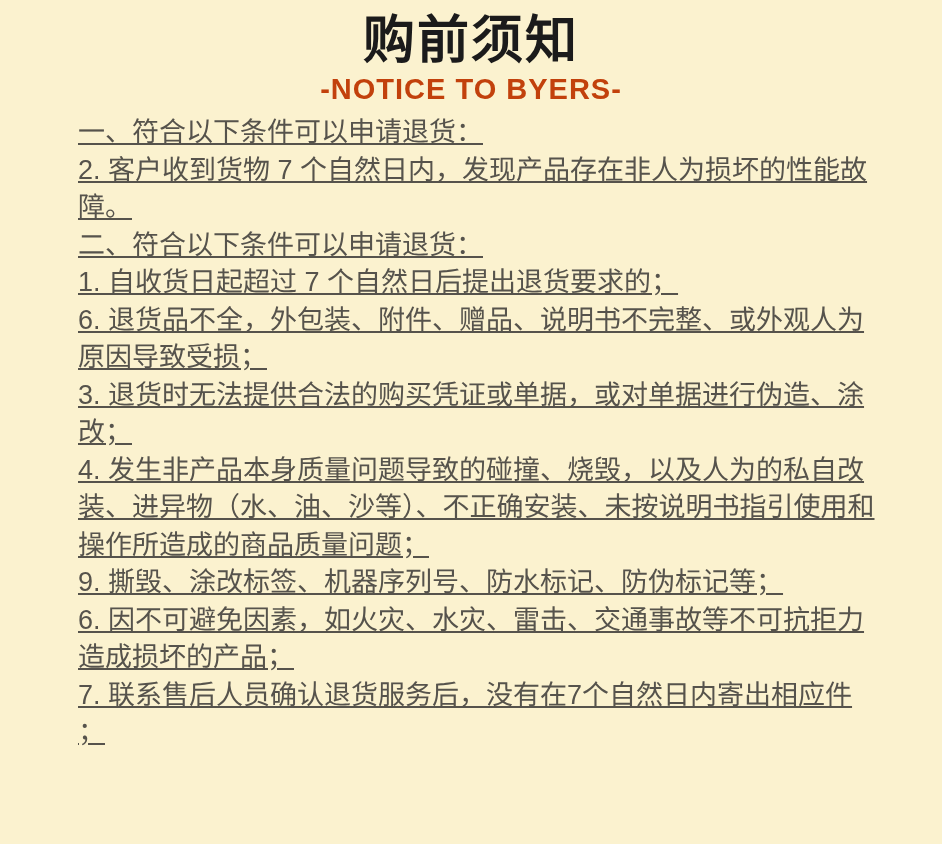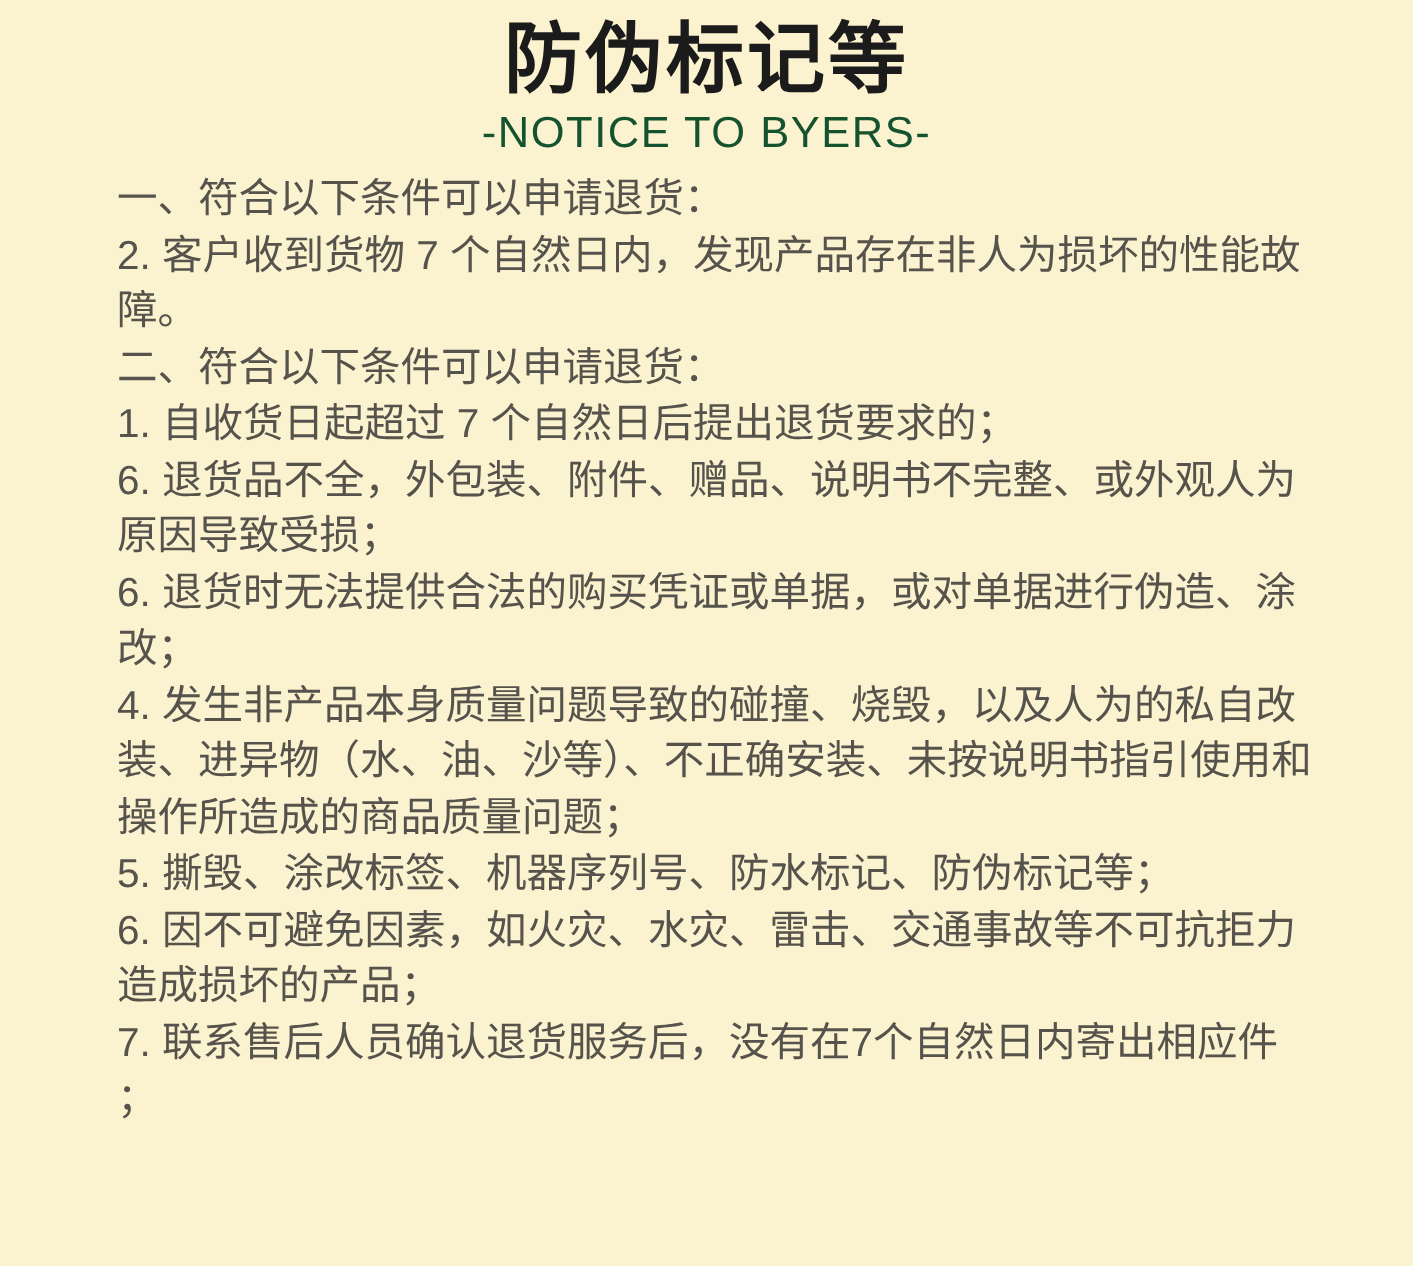--- a/index.html
+++ b/index.html
@@ -28,54 +28,55 @@
     font-weight: 600;
     color: #1b1b1b;
     letter-spacing: 2px;
   }
   .subtitle {
     margin: 0;
     padding-top: 2px;
     text-align: center;
     font-size: 29px;
     line-height: 34px;
-    font-weight: 400;
-    color: #14532d;
+    font-weight: 700;
+    color: #c2410c;
     letter-spacing: 1px;
   }
   .notice {
     width: 800px;
     margin: 8px 0 0 78px;
     color: #56534c;
     font-size: 27px;
     line-height: 37.5px;
     text-align: left;
   }
   .notice p {
     margin: 0;
     padding: 0;
     word-break: break-all;
     line-break: anywhere;
+    text-decoration: underline;
   }
 </style>
 </head>
 <body>
 
 <div class="page">
 
-  <h1 class="title">防伪标记等</h1>
+  <h1 class="title">购前须知</h1>
 
   <h2 class="subtitle">-NOTICE TO BYERS-</h2>
 
   <div class="notice">
     <p>一、符合以下条件可以申请退货：</p>
     <p>2. 客户收到货物 7 个自然日内，发现产品存在非人为损坏的性能故障。</p>
     <p>二、符合以下条件可以申请退货：</p>
     <p>1. 自收货日起超过 7 个自然日后提出退货要求的；</p>
     <p>6. 退货品不全，外包装、附件、赠品、说明书不完整、或外观人为原因导致受损；</p>
-    <p>6. 退货时无法提供合法的购买凭证或单据，或对单据进行伪造、涂改；</p>
+    <p>3. 退货时无法提供合法的购买凭证或单据，或对单据进行伪造、涂改；</p>
     <p>4. 发生非产品本身质量问题导致的碰撞、烧毁，以及人为的私自改装、进异物（水、油、沙等）、不正确安装、未按说明书指引使用和操作所造成的商品质量问题；</p>
-    <p>5. 撕毁、涂改标签、机器序列号、防水标记、防伪标记等；</p>
+    <p>9. 撕毁、涂改标签、机器序列号、防水标记、防伪标记等；</p>
     <p>6. 因不可避免因素，如火灾、水灾、雷击、交通事故等不可抗拒力造成损坏的产品；</p>
     <p>7. 联系售后人员确认退货服务后，没有在7个自然日内寄出相应件；</p>
   </div>
 
 </div>
 
 </body></html>

